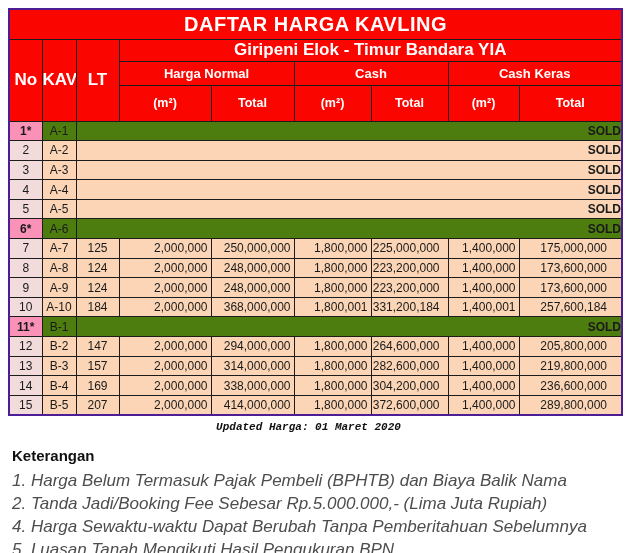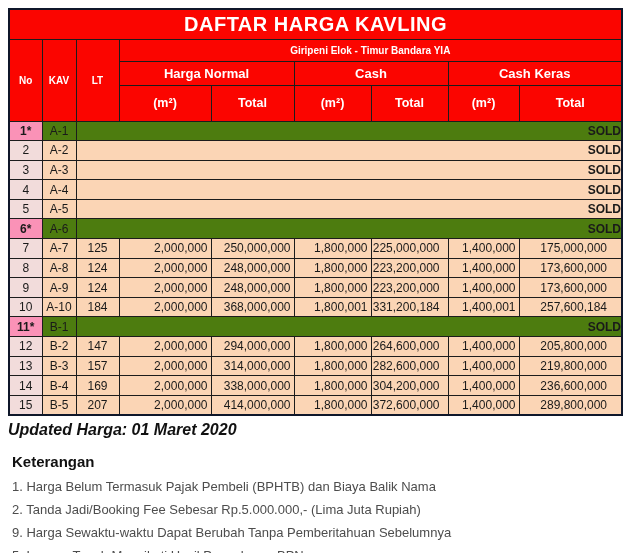--- a/index.html
+++ b/index.html
@@ -8,21 +8,21 @@
     background: #ffffff;
     font-family: "Liberation Sans", sans-serif;
     overflow: hidden;
   }
   .sheet { padding: 8px 8px 0 8px; }
 
   table.price {
     border-collapse: collapse;
     width: 615px;
     table-layout: fixed;
-    border: 2px solid #0f172a;
+    border: 2px solid #4c1d95;
   }
   table.price td, table.price th {
     border: 1px solid #1c1c1c;
     overflow: hidden;
     white-space: nowrap;
   }
 
   
   col.c-no  { width: 33px; }
   col.c-kav { width: 34px; }
@@ -39,21 +39,21 @@
     background: #fb0500;
     color: #ffffff;
     font-weight: bold;
     text-align: center;
   }
   tr.title-row th {
     font-size: 20px;
     height: 30px;
     letter-spacing: 0.5px;
   }
-  tr.subtitle-row th { font-size: 10px; height: 22px; }
+  tr.subtitle-row th { font-size: 17px; height: 22px; }
   tr.group-row th    { font-size: 13px; height: 24px; }
   tr.unit-row th     { font-size: 12.5px; height: 36px; }
   th.corner { font-size: 13px; }
 
   
   tr.data-row td {
     height: 19.6px;
     font-size: 12px;
     color: #1a1a1a;
   }
@@ -71,40 +71,42 @@
   td.sold-cell {
     text-align: right;
     font-weight: bold;
     color: #f30000;
     font-size: 12.5px;
   }
   td.no-star { font-weight: bold; }
 
   .updated-line {
     width: 615px;
-    text-align: left;
-    font-size: 16px;
+    text-align: center;
+    font-size: 11px;
     font-style: italic;
     font-weight: bold;
     color: #111111;
     padding: 5px 14px 0 0;
+    font-family: Liberation Mono, monospace;
   }
 
   .notes { padding: 14px 0 0 4px; }
   .notes-heading {
     font-size: 15px;
     font-weight: bold;
     color: #111111;
     margin-bottom: 5px;
   }
   .notes-list { list-style: none; }
   .notes-list li {
-    font-size: 13px;
+    font-size: 17px;
     color: #4d4d4d;
     line-height: 23px;
+    font-style: italic;
   }
 </style>
 </head>
 <body>
 
 <div class="sheet">
 
   <table class="price">
     <colgroup>
       <col class="c-no">
@@ -268,18 +270,18 @@
       </tbody>
   </table>
 
   <div class="updated-line">Updated Harga: 01 Maret 2020</div>
 
   <div class="notes">
     <div class="notes-heading">Keterangan</div>
     <ul class="notes-list">
         <li>1. Harga Belum Termasuk Pajak Pembeli (BPHTB) dan Biaya Balik Nama</li>
         <li>2. Tanda Jadi/Booking Fee Sebesar Rp.5.000.000,- (Lima Juta Rupiah)</li>
-        <li>9. Harga Sewaktu-waktu Dapat Berubah Tanpa Pemberitahuan Sebelumnya</li>
+        <li>4. Harga Sewaktu-waktu Dapat Berubah Tanpa Pemberitahuan Sebelumnya</li>
         <li>5. Luasan Tanah Mengikuti Hasil Pengukuran BPN</li>
       </ul>
   </div>
 
 </div>
 
 </body></html>

